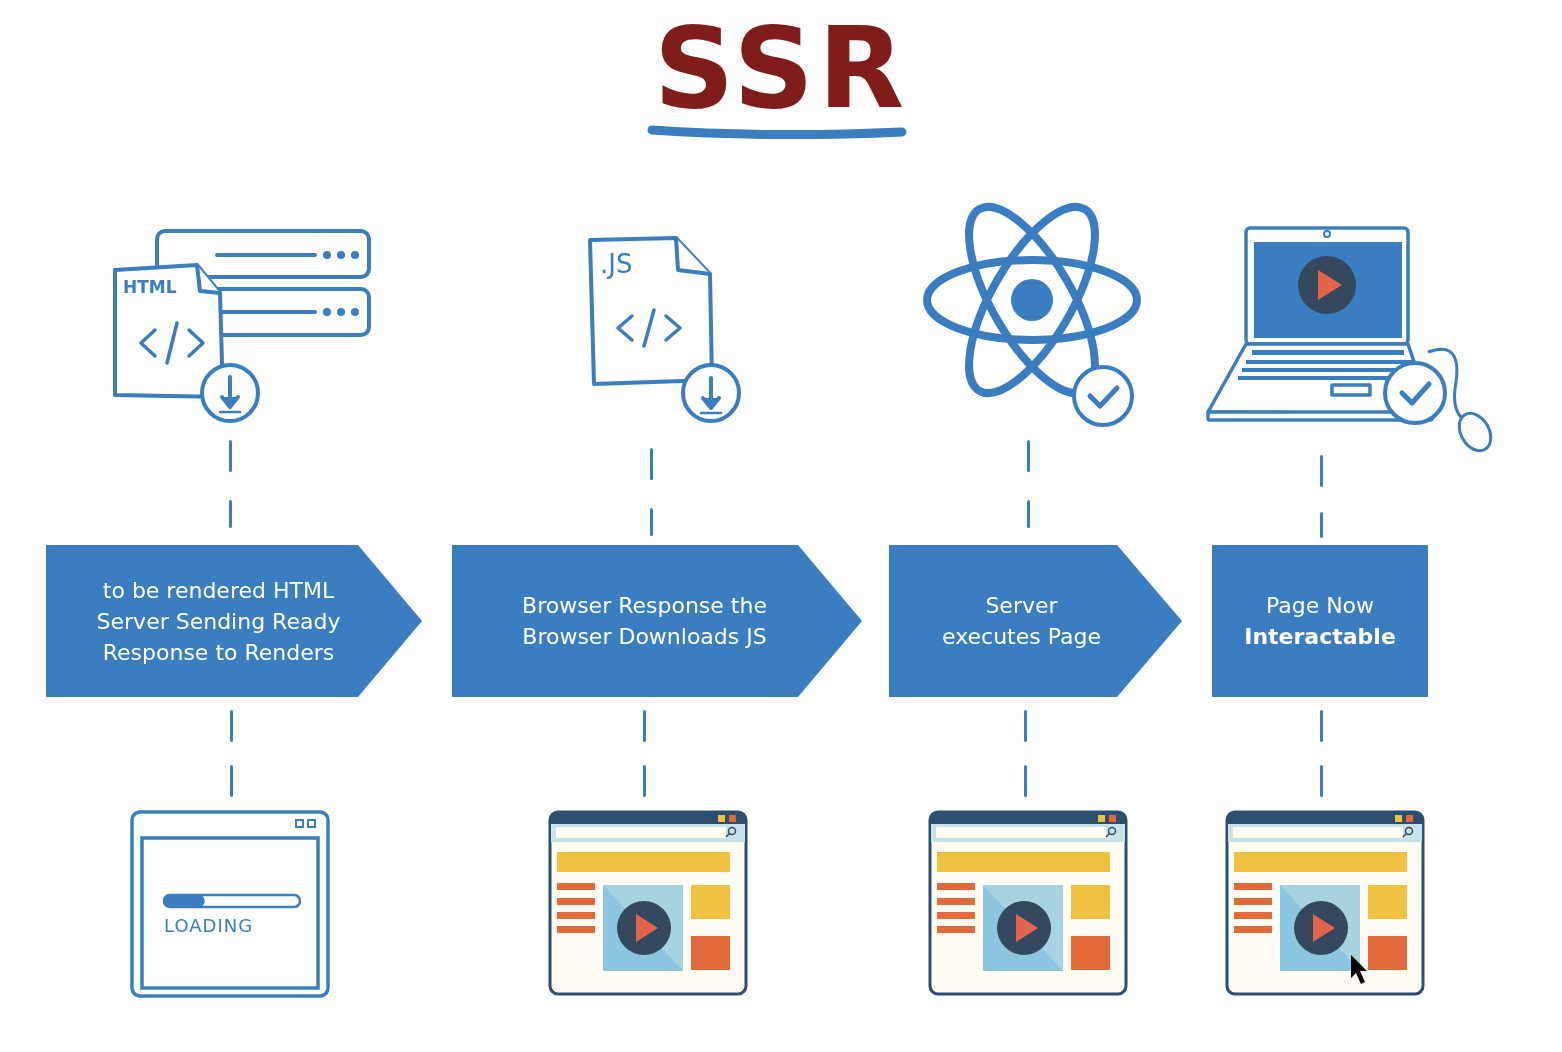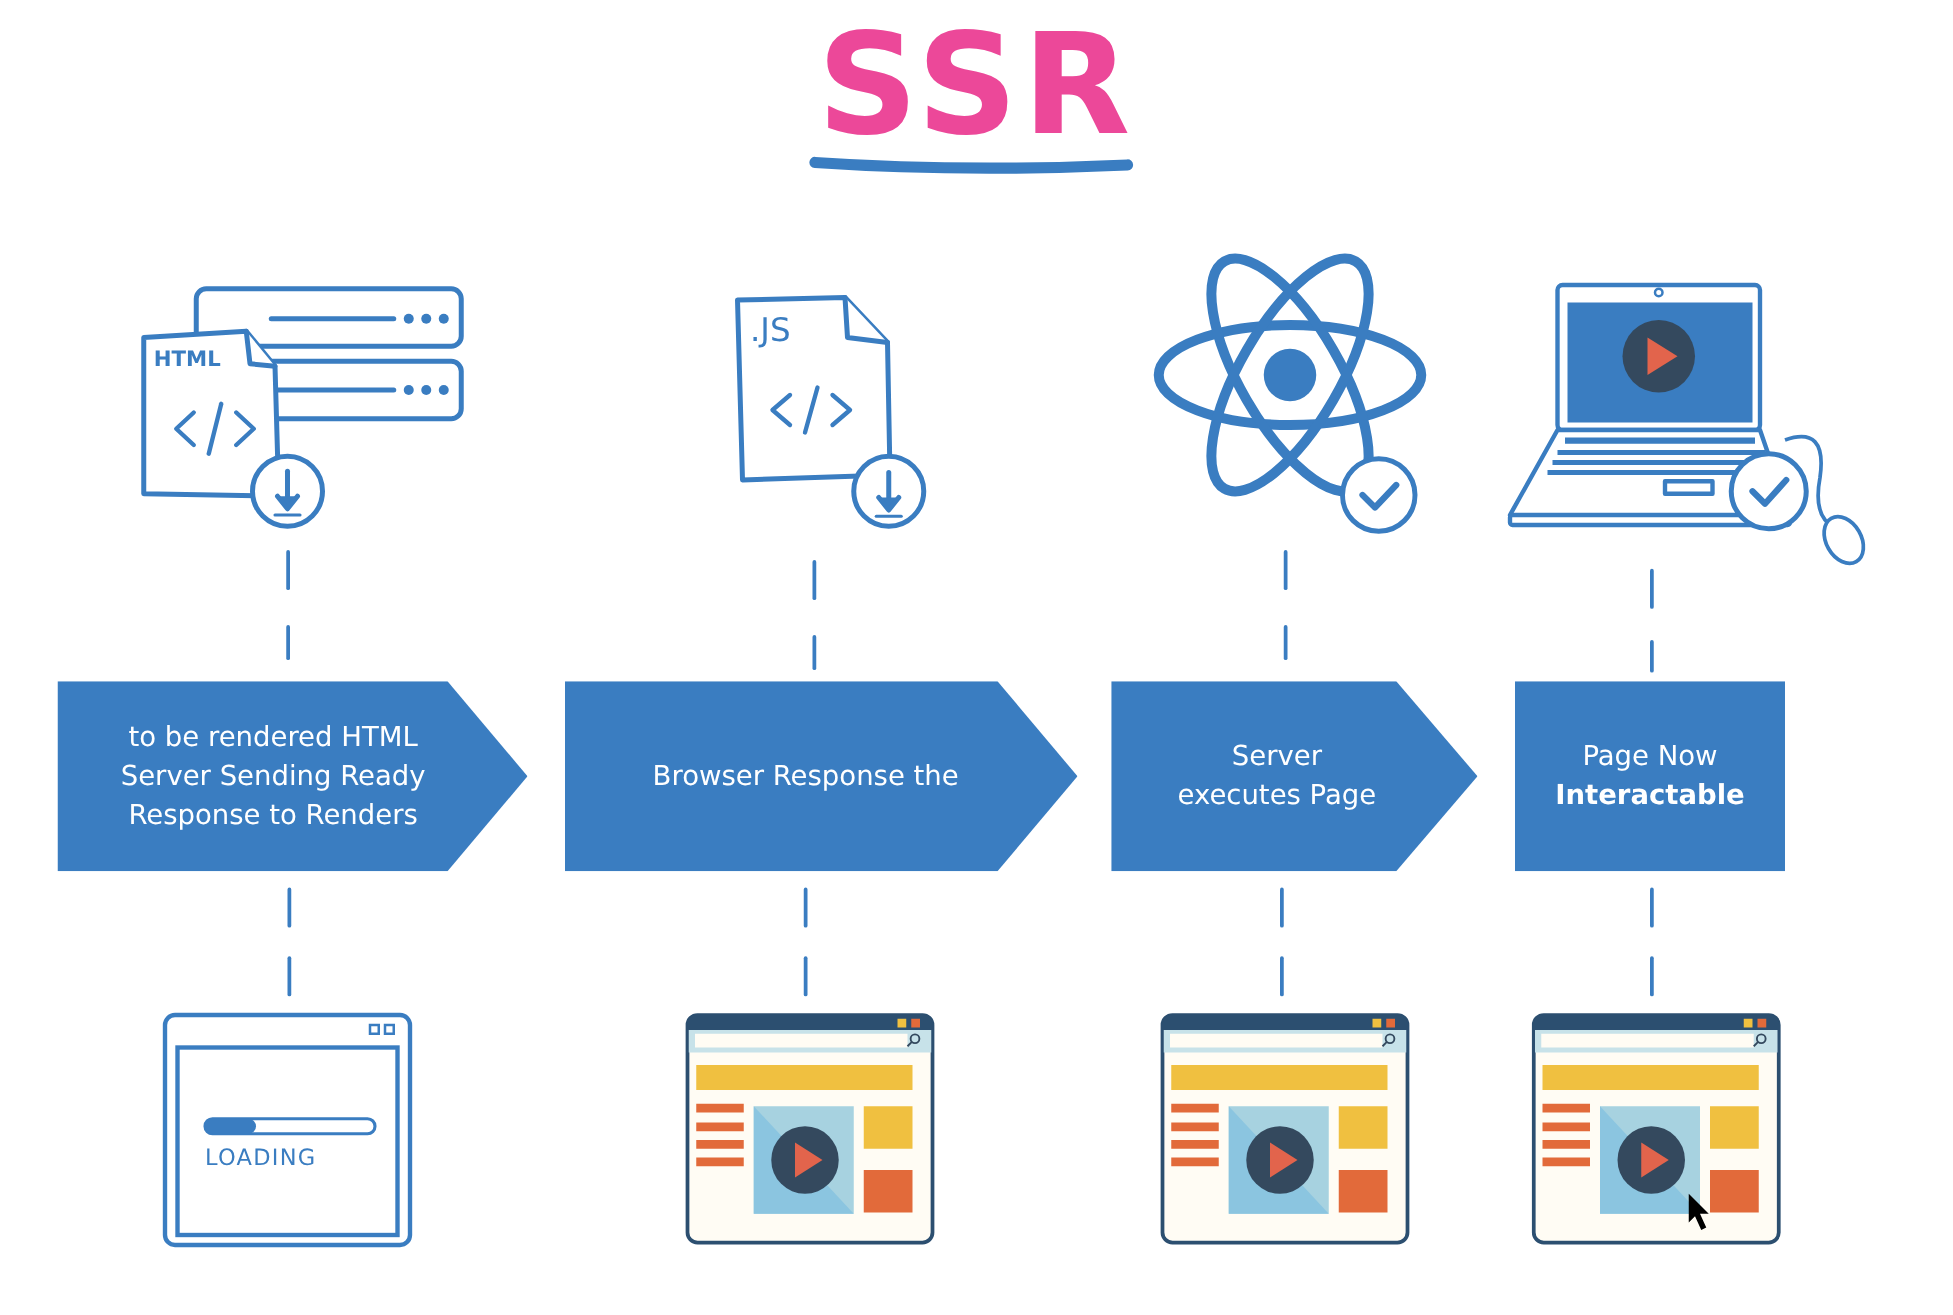--- a/index.html
+++ b/index.html
@@ -1,19 +1,19 @@
 <!DOCTYPE html>
 <html><head>
 <meta charset="utf-8">
 <style>
   html, body { margin: 0; padding: 0; background: #ffffff; }
   body { width: 1562px; height: 1052px; position: relative; overflow: hidden;
          font-family: "DejaVu Sans", sans-serif; }
   .abs { position: absolute; }
-  #title { left: 0; width: 1562px; top: 8px; text-align: center; color: #ec4899;
+  #title { left: 0; width: 1562px; top: 8px; text-align: center; color: #7f1d1d;
            font-family: "DejaVu Sans", sans-serif; font-weight: bold; font-size: 112px;
            letter-spacing: 4px; line-height: 120px; }
   .step-box { position: absolute; top: 545px; height: 152px; }
   .step-box svg { position: absolute; left: 0; top: 0; }
   .step-text { position: absolute; top: 0; height: 152px; display: flex; align-items: center;
                justify-content: center; text-align: center; color: #ffffff;
                font-family: "DejaVu Sans", sans-serif; font-size: 22px; line-height: 31px; }
   .step-text b { font-weight: bold; }
   .dash { position: absolute; width: 3px; height: 32px; background: #3a7dc1; border-radius: 2px; }
 </style>
@@ -134,20 +134,21 @@
   </div>
 </div>
 
 <div class="step-box" style="left:452px;width:410px">
   <svg width="410" height="152">
       <polygon points="0,0 346,0 410,76 346,152 0,152" fill="#3a7dc1"></polygon>
     </svg>
   <div class="step-text" style="left:0;width:385px">
     <div>
       <div>Browser Response the</div>
+      <div>Browser Downloads JS</div>
     </div>
   </div>
 </div>
 
 <div class="step-box" style="left:889px;width:293px">
   <svg width="293" height="152">
       <polygon points="0,0 228,0 293,76 228,152 0,152" fill="#3a7dc1"></polygon>
     </svg>
   <div class="step-text" style="left:0;width:265px">
     <div>

